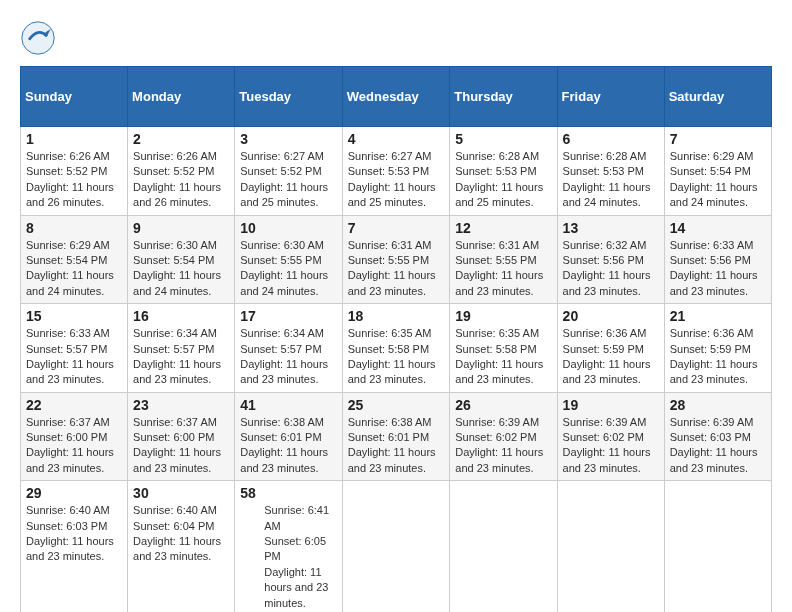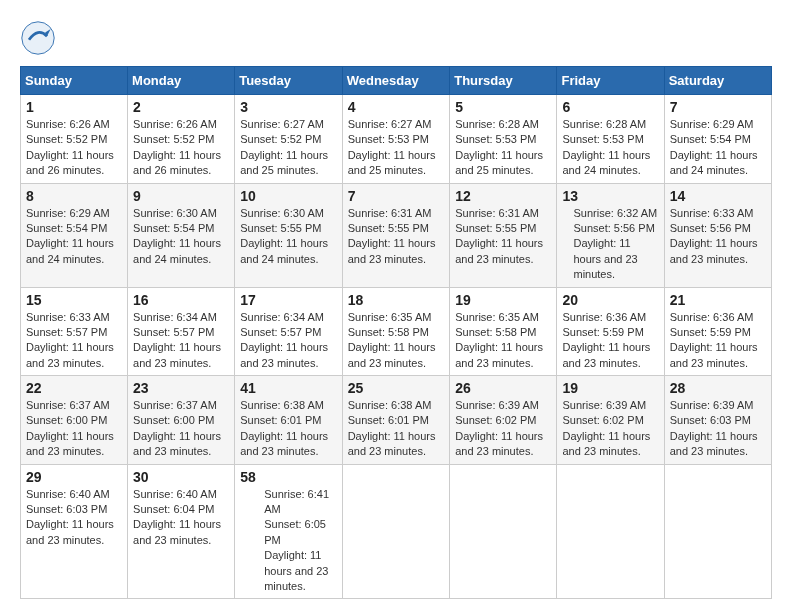--- a/index.html
+++ b/index.html
@@ -47,21 +47,21 @@
       color: #555;
     }
     .calendar {
       width: 100%;
       border-collapse: collapse;
       font-size: 11px;
     }
     .calendar th {
       background: #2a6aad;
       color: #fff;
-      padding: 6px 4px;
+      padding: 22px 4px;
       text-align: left;
       font-size: 13px;
       font-weight: bold;
       border: 1px solid #1a5a9d;
     }
     .calendar td {
       border: 1px solid #ccc;
       vertical-align: top;
       padding: 4px 5px;
       width: 108px;
@@ -191,21 +191,21 @@
 Daylight: 11 hours and 23 minutes.</div>
         </td>
         <td>
           <span class="day-num">12</span>
           <div class="day-info" style="white-space: pre-line;">Sunrise: 6:31 AM
 Sunset: 5:55 PM
 Daylight: 11 hours and 23 minutes.</div>
         </td>
         <td>
           <span class="day-num">13</span>
-          <div class="day-info" style="white-space: pre-line; margin-left: 11px;">Sunrise: 6:32 AM
+          <div class="day-info" style="white-space: pre-line;">Sunrise: 6:32 AM
 Sunset: 5:56 PM
 Daylight: 11 hours and 23 minutes.</div>
         </td>
         <td>
           <span class="day-num">14</span>
           <div class="day-info" style="white-space: pre-line;">Sunrise: 6:33 AM
 Sunset: 5:56 PM
 Daylight: 11 hours and 23 minutes.</div>
         </td>
       </tr>

